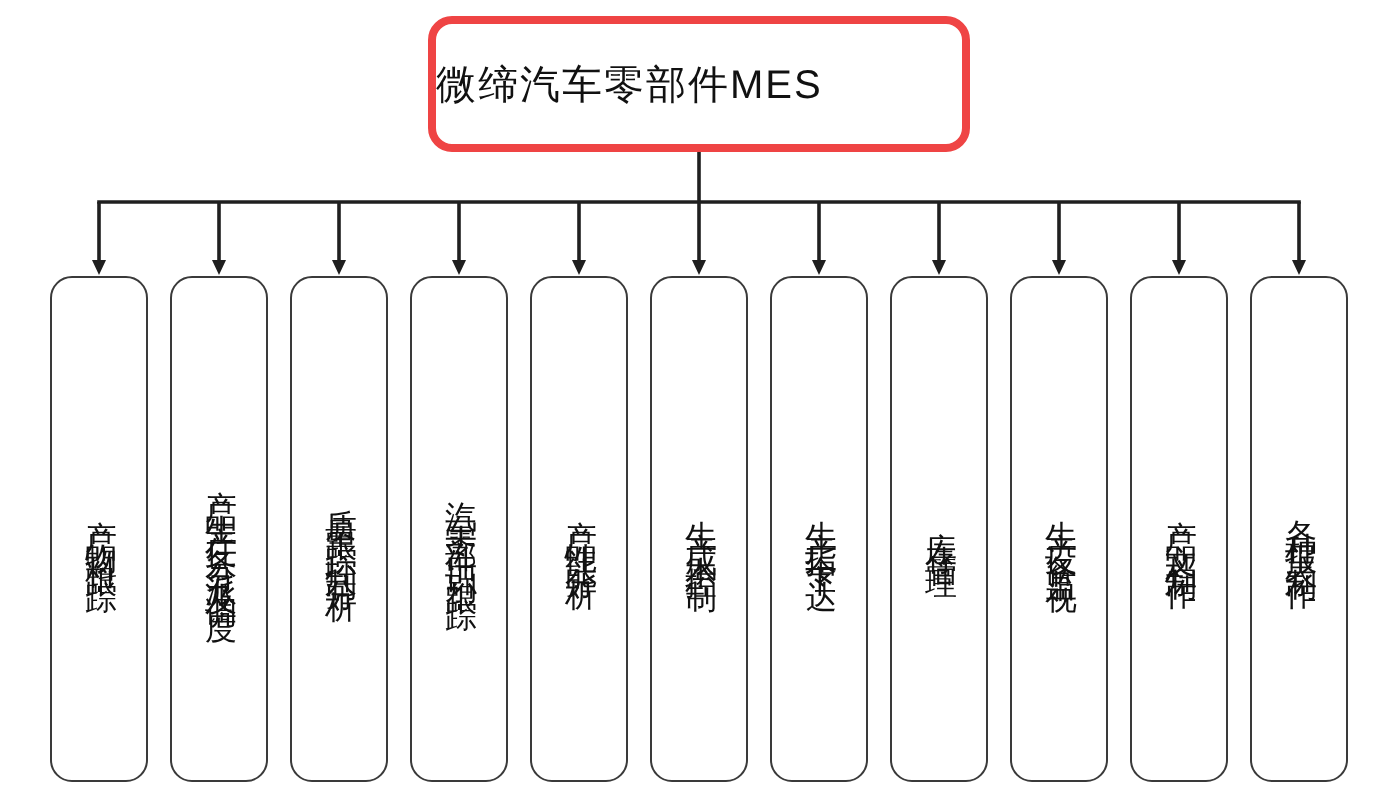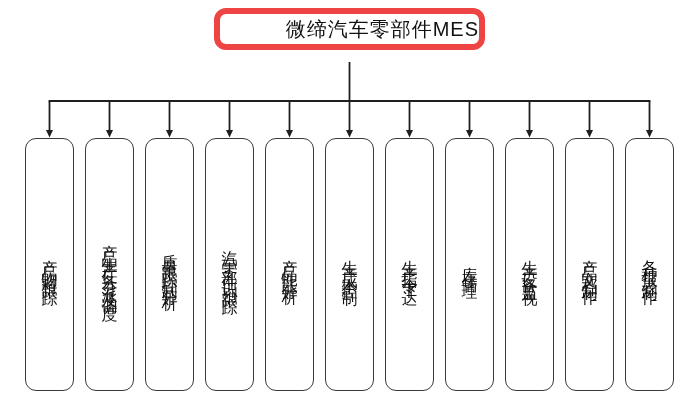--- a/index.html
+++ b/index.html
@@ -20,27 +20,27 @@
     left: 0;
     top: 0;
     width: 700px;
     height: 400px;
   }
   .root-box {
     position: absolute;
     left: 214px;
     top: 8px;
     width: 271px;
-    height: 42px;
-    border: 6px solid #ef4444;
+    height: 68px;
+    border: 4px solid #ef4444;
     border-radius: 12px;
     background: #ffffff;
     display: flex;
     align-items: center;
-    justify-content: flex-end;
+    justify-content: flex-start;
     box-sizing: border-box;
   }
   .root-box span {
     font-size: 20px;
     color: #111111;
     letter-spacing: 1px;
     white-space: nowrap;
   }
   .child-box {
     position: absolute;

